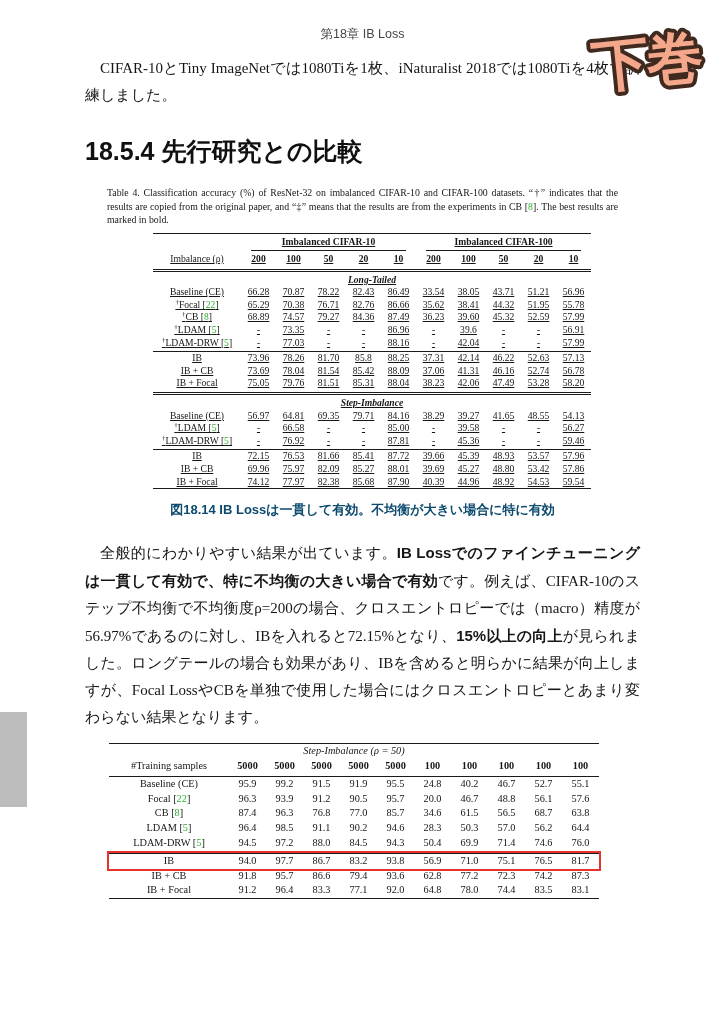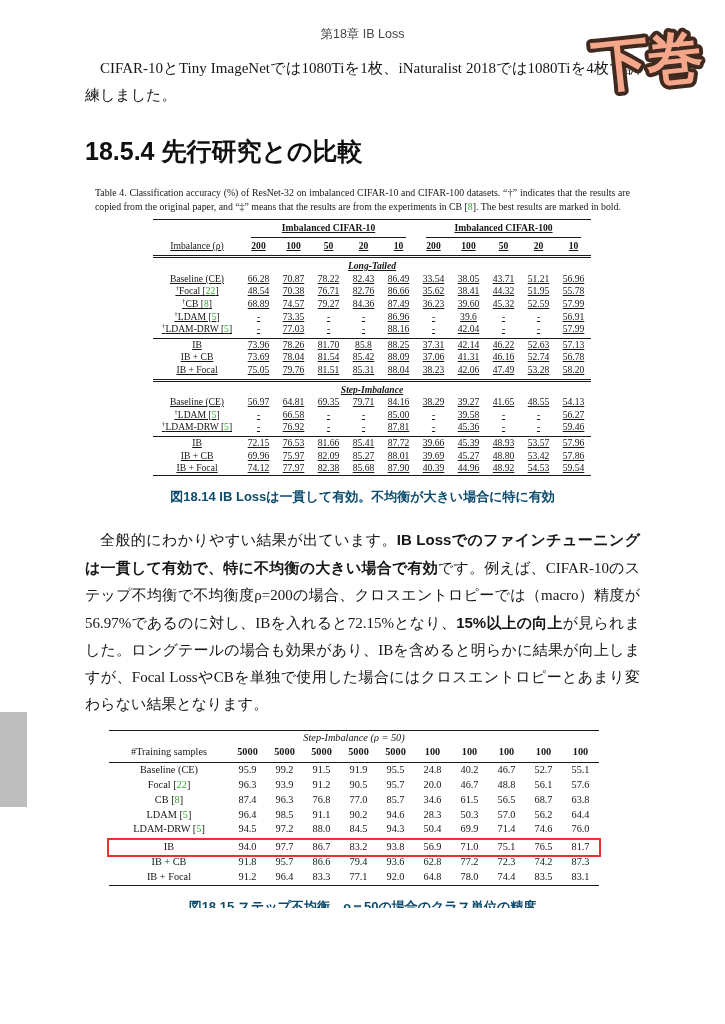--- a/index.html
+++ b/index.html
@@ -12,21 +12,21 @@
   .stamp{position:absolute;left:586px;top:16px;z-index:5;}
   .stamp-text{font-family:"Liberation Sans",sans-serif;font-size:57px;font-weight:bold;
         fill:var(--stamp-fill,#f5a78c);stroke:var(--stamp-outline,#402a20);stroke-width:8px;
         stroke-linejoin:round;paint-order:stroke;letter-spacing:-3px;}
   .content{padding:0 85px;}
   .body-para{margin:12px 0 0;font-size:15px;line-height:27px;text-align:justify;text-indent:1em;}
   #analysis-para{margin-top:20px;}
   .bseg{font-family:"Liberation Sans",sans-serif;font-weight:bold;}
   .section-heading{margin:26px 0 0;font-family:"Liberation Sans",sans-serif;
         font-size:25px;font-weight:bold;color:#101010;}
-  .tbl-caption{margin:18px 4px 0;padding:0 6px;font-size:9.8px;line-height:13.5px;
+  .tbl-caption{margin:18px 16px 0;padding:0 6px;font-size:9.8px;line-height:13.5px;
         text-align:justify;text-indent:0;}
   .cite{color:var(--citation-green,#2bb12b);}
   table{border-collapse:collapse;}
   .t4{margin:6px 0 0 68px;width:438px;table-layout:fixed;font-size:9.6px;line-height:12.6px;
         border-top:1.5px solid #1a1a1a;border-bottom:1.6px solid #1a1a1a;text-decoration:underline;}
   .t4 col.c-lbl{width:88px;}
   .t15{margin:0 0 0 24px;width:490px;table-layout:fixed;font-size:10.3px;line-height:14.8px;
         border-top:1.6px solid #1a1a1a;border-bottom:1.6px solid #1a1a1a;}
   .t15 col.c-lbl{width:120px;}
   .t4 th,.t4 td,.t15 th,.t15 td{padding:0;font-weight:normal;text-align:center;overflow:hidden;}
@@ -109,21 +109,21 @@
             <td>82.43</td>
             <td>86.49</td>
             <td>33.54</td>
             <td>38.05</td>
             <td>43.71</td>
             <td>51.21</td>
             <td>56.96</td>
           </tr>
           <tr>
             <td class="lblcell"><sup class="dg">†</sup>Focal [<span class="cite">22</span>]</td>
-            <td>48.54</td>
+            <td>65.29</td>
             <td>70.38</td>
             <td>76.71</td>
             <td>82.76</td>
             <td>86.66</td>
             <td>35.62</td>
             <td>38.41</td>
             <td>44.32</td>
             <td>51.95</td>
             <td>55.78</td>
           </tr>

